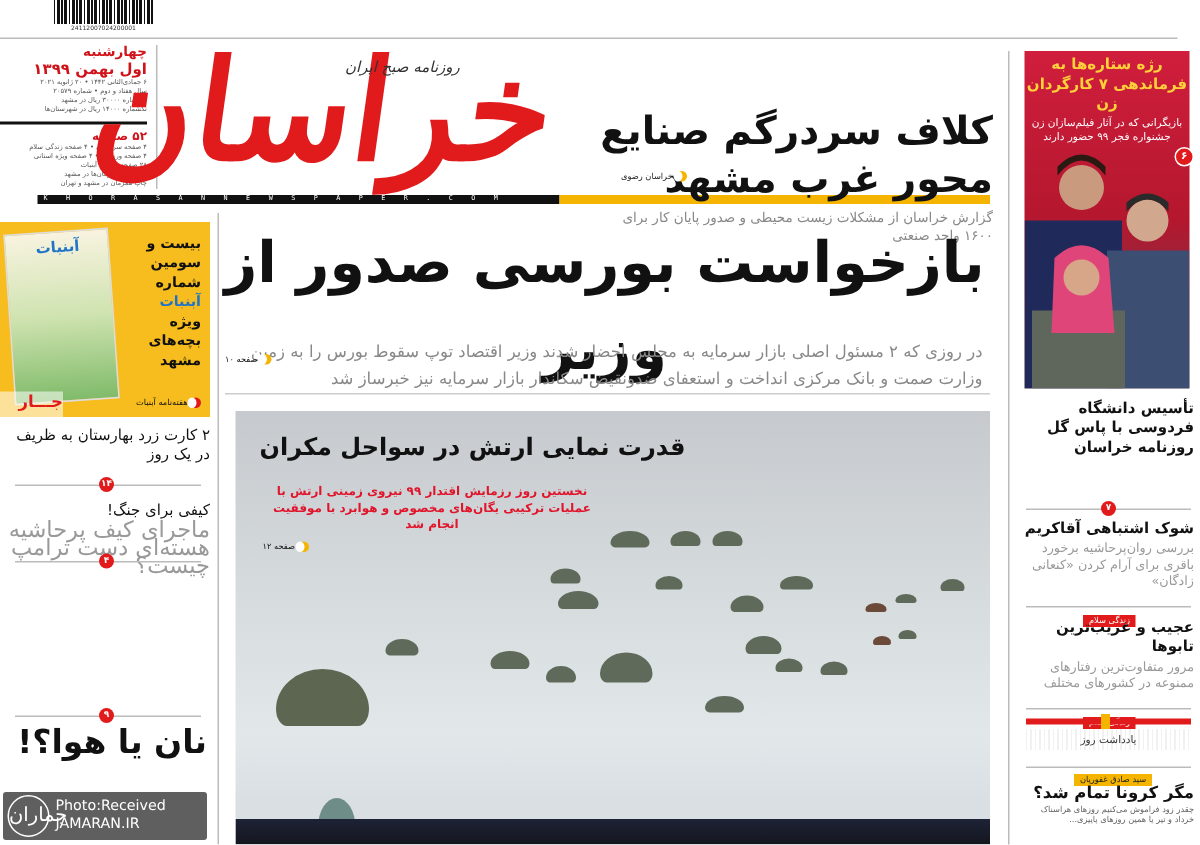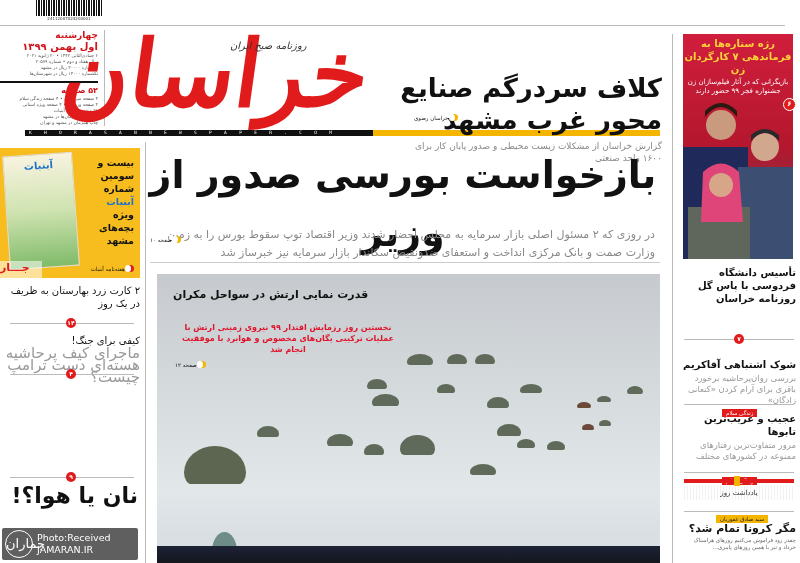--- a/index.html
+++ b/index.html
@@ -64,33 +64,33 @@
   .headline { left: 148px; top: 146px; width: 510px; text-align: center; font-size: 38px; font-weight: bold; line-height: 58px; letter-spacing: -1.5px; color: #111; }
   .lede { left: 155px; top: 226px; width: 500px; text-align: right; font-size: 11px; line-height: 18px; color: #888; }
   .page10 { left: 150px; top: 236px; font-size: 5.5px; display: flex; align-items: center; gap: 2px; }
   .rule-main { left: 150px; top: 262px; width: 510px; height: 1px; background: #ccc; }
   .vsep3 { left: 145px; top: 142px; width: 1px; height: 421px; background: #bbb; }
 
   
   .photo { left: 157px; top: 274px; width: 503px; height: 289px; overflow: hidden;
     background: linear-gradient(180deg, #c6cace 0%, #d5dadd 40%, #e2e7ea 75%, #d9dfe3 90%); }
   .photo .ground { position: absolute; left: 0; bottom: 0; width: 100%; height: 17px; background: linear-gradient(180deg,#1d2236,#14161e); }
-  .photo .ptitle { position: absolute; left: 16px; top: 14px; font-size: 11px; font-weight: bold; color: #111; direction: rtl; }
+  .photo .ptitle { position: absolute; left: 16px; top: 14px; font-size: 16px; font-weight: bold; color: #111; direction: rtl; }
   .photo .psub { position: absolute; left: 16px; top: 48px; width: 230px; font-size: 8px; font-weight: bold; color: #e0142a; line-height: 11px; text-align: center; direction: rtl; }
   .photo .ppage { position: absolute; left: 18px; top: 87px; font-size: 5.5px; display: flex; align-items: center; gap: 2px; }
   .chute { position: absolute; border-radius: 50% 50% 12% 12% / 70% 70% 30% 30%; background: #5f6a5a; }
 
   
   .ad { left: 0; top: 148px; width: 140px; height: 130px; background: #f7bd1e; overflow: hidden; }
   .ad .cover { position: absolute; left: 6px; top: 6px; width: 70px; height: 114px; background: linear-gradient(180deg,#f8f3e0 0%,#cfe3b0 50%,#80bb6a 100%); transform: rotate(-4deg); border: 1px solid #ddd; }
   .ad .cover .ct { position: absolute; left: 20px; top: 5px; font-size: 10px; font-weight: bold; color: #1f74c8; }
   .ad .txt { position: absolute; right: 6px; top: 8px; width: 55px; text-align: right; font-size: 9.5px; font-weight: bold; line-height: 13px; color: #111; }
   .ad .txt .ab { color: #1f74c8; }
   .ad .foot { position: absolute; right: 6px; top: 117px; font-size: 5.5px; color: #111; display: flex; gap: 2px; align-items: center; }
-  .ad .jar { position: absolute; left: 0; top: 113px; width: 42px; height: 28px; background: rgba(255,255,255,.55); color: #e11b1b; font-size: 11px; font-weight: bold; line-height: 14px; text-align: left; }
+  .ad .jar { position: absolute; left: 0; top: 113px; width: 42px; height: 28px; background: rgba(255,255,255,.55); color: #e11b1b; font-size: 11px; font-weight: bold; line-height: 14px; text-align: right; }
 
   .lcol { left: 4px; width: 136px; text-align: right; }
   .lcol h4 { font-size: 10px; font-weight: normal; line-height: 13px; }
   .lcol p { font-size: 15px; line-height: 12px; color: #999; }
   .lbadge { width: 10px; height: 10px; border-radius: 50%; background: #e11b1b; color: #fff; font-size: 6px; font-weight: bold; text-align: center; line-height: 10px; }
 
   .big { left: 6px; top: 482px; width: 132px; text-align: right; font-size: 22px; font-weight: bold; line-height: 28px; color: #111; }
 
   .watermark { left: 2px; top: 528px; width: 136px; height: 32px; background: rgba(60,60,60,.82); border-radius: 2px; display: flex; align-items: center; gap: 4px; direction: ltr; padding-left: 3px; }
   .wm-logo { width: 28px; height: 28px; border-radius: 50%; border: 1.5px solid #fff; color: #fff; font-size: 13px; line-height: 25px; }
@@ -240,21 +240,21 @@
     <div class="wm-text">JAMARAN.IR</div>
   </div>
 </div>
 
 <div class="abs rcol" style="top:266px">
   <h4>تأسیس دانشگاه فردوسی با پاس گل روزنامه خراسان</h4>
 </div>
 <div class="abs hr" style="left:684px;top:339px;width:110px;"></div>
 <div class="abs lbadge" style="left:734px;top:334px;">۷</div>
 
-<div class="abs rcol" style="top:358px">
+<div class="abs rcol" style="top:346px">
   <h4>شوک اشتباهی آقاکریم</h4>
   <p>بررسی روان‌پرحاشیه برخورد باقری برای آرام کردن «کنعانی زادگان»</p>
 </div>
 <div class="abs hr" style="left:684px;top:404px;width:110px;"></div>
 <div class="abs" style="left:722px;top:400px;"><span class="tag">زندگی سلام</span></div>
 
 <div class="abs rcol" style="top:412px">
   <h4>عجیب و غریب‌ترین تابوها</h4>
   <p>مرور متفاوت‌ترین رفتارهای ممنوعه در کشورهای مختلف</p>
 </div>

